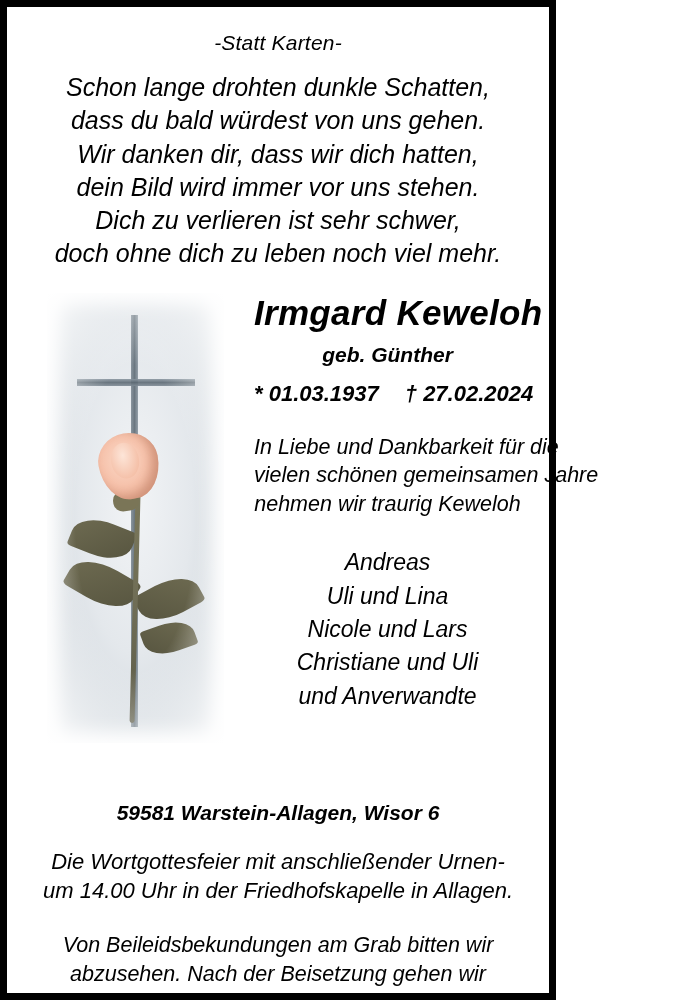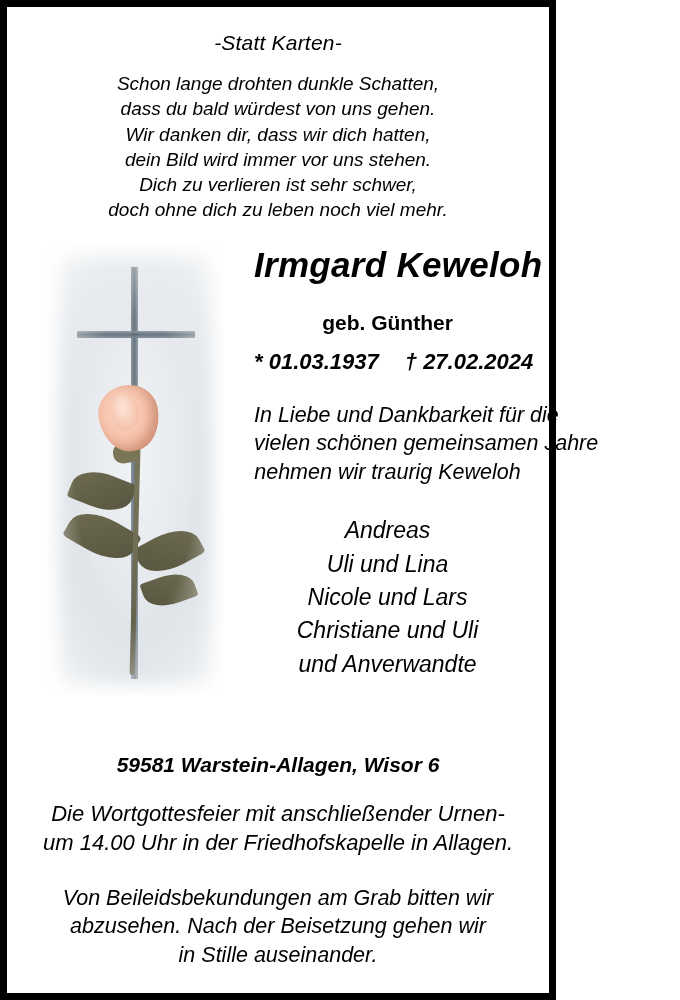--- a/index.html
+++ b/index.html
@@ -27,21 +27,21 @@
     text-align: center;
     font-style: italic;
     font-size: 21px;
     letter-spacing: 0.2px;
     margin-top: 10px;
     margin-bottom: 16px;
   }
   .poem {
     text-align: center;
     font-style: italic;
-    font-size: 19px;
+    font-size: 25px;
     line-height: 1.33;
   }
   .poem div {
     white-space: nowrap;
   }
   
   .middle {
     position: relative;
     margin-top: 22px;
     min-height: 470px;
@@ -138,22 +138,23 @@
   .name {
     font-size: 35px;
     font-style: italic;
     font-weight: bold;
     letter-spacing: 0.3px;
     margin-top: 12px;
     white-space: nowrap;
   }
   .maiden {
     font-size: 21px;
-    font-weight: bold;
-    margin-top: 26px;
+    font-style: italic;
+    font-weight: bold;
+    margin-top: 10px;
   }
   .dates {
     font-size: 22px;
     font-style: italic;
     font-weight: bold;
     margin-top: 14px;
     white-space: nowrap;
   }
   .dates .gap { display: inline-block; width: 26px; }
   .dedication {

